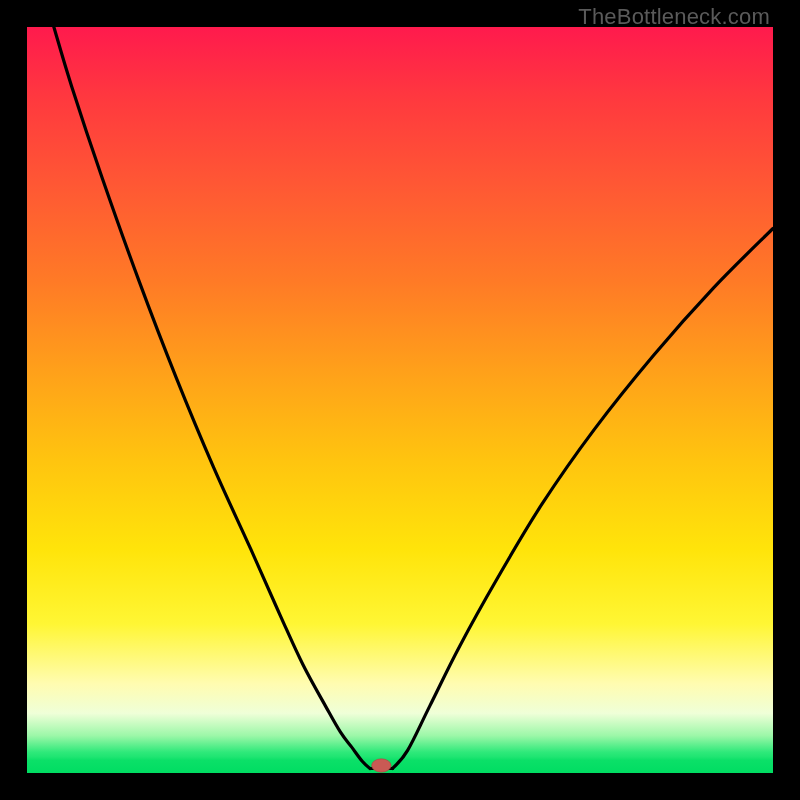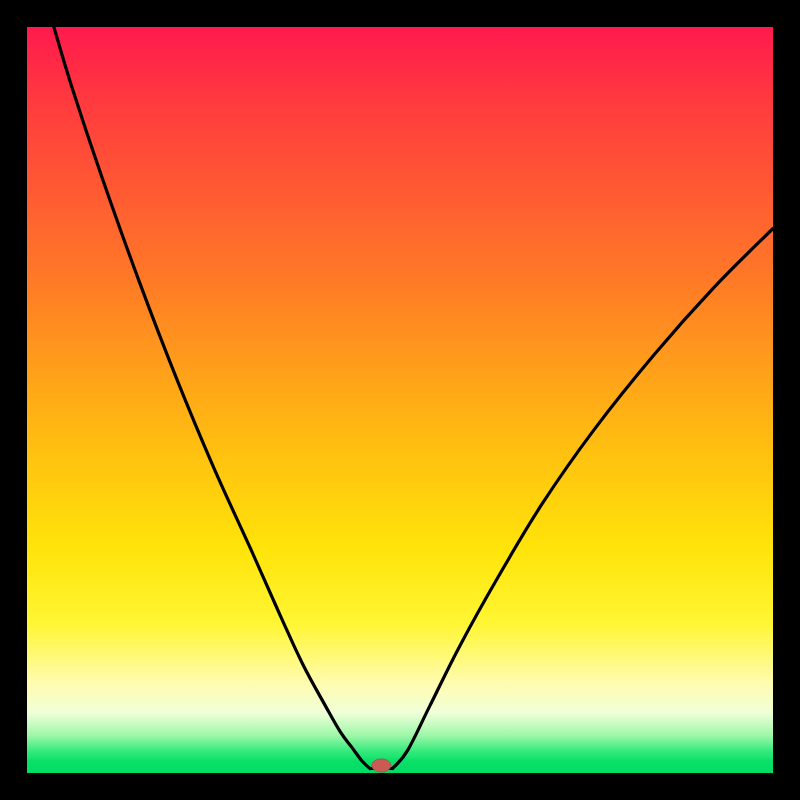--- a/index.html
+++ b/index.html
@@ -68,20 +68,21 @@
   .marker {
     fill: #c95a54;
     stroke: #a9453f;
     stroke-width: 0.6;
   }
 </style>
 </head>
 <body>
 
 <div class="frame">
+  <div class="watermark">TheBottleneck.com</div>
   <div class="plot">
     <svg class="curve" viewBox="0 0 746 746" preserveAspectRatio="none">
       <path id="left-path" d="M 26.86 0.00 C 30.08 10.74, 36.17 32.82, 44.76 59.68 C 53.35 86.54, 62.51 114.29, 74.60 149.20 C 86.69 184.11, 98.47 217.38, 111.90 253.64 C 125.33 289.90, 135.77 317.05, 149.20 350.62 C 162.63 384.19, 173.07 409.26, 186.50 440.14 C 199.93 471.02, 211.71 495.34, 223.80 522.20 C 235.89 549.06, 244.24 568.53, 253.64 589.34 C 263.04 610.15, 267.96 621.72, 276.02 637.83 C 284.08 653.94, 291.69 666.77, 298.40 678.86 C 305.11 690.95, 308.62 697.58, 313.32 704.97 C 318.02 712.36, 320.48 714.52, 324.51 719.89 C 328.54 725.26, 332.34 730.92, 335.70 734.81 C 339.06 738.70, 341.82 740.32, 343.16 741.52"></path>
       <path id="floor-path" d="M 343.16 741.52 L 365.54 741.52"></path>
       <path id="right-path" d="M 365.54 741.52 C 368.23 738.30, 373.75 734.90, 380.46 723.62 C 387.17 712.34, 393.44 697.66, 402.84 678.86 C 412.24 660.06, 420.59 642.01, 432.68 619.18 C 444.77 596.35, 455.21 577.55, 469.98 552.04 C 484.75 526.53, 497.28 504.30, 514.74 477.44 C 532.20 450.58, 546.82 429.70, 566.96 402.84 C 587.10 375.98, 605.16 353.75, 626.64 328.24 C 648.12 302.73, 664.84 283.93, 686.32 261.10 C 707.80 238.27, 735.26 212.16, 746.00 201.42"></path>
       <ellipse id="min-marker" class="marker" cx="354.35" cy="738.54" rx="9.70" ry="6.71"></ellipse>
     </svg>
   </div>
 </div>
 

